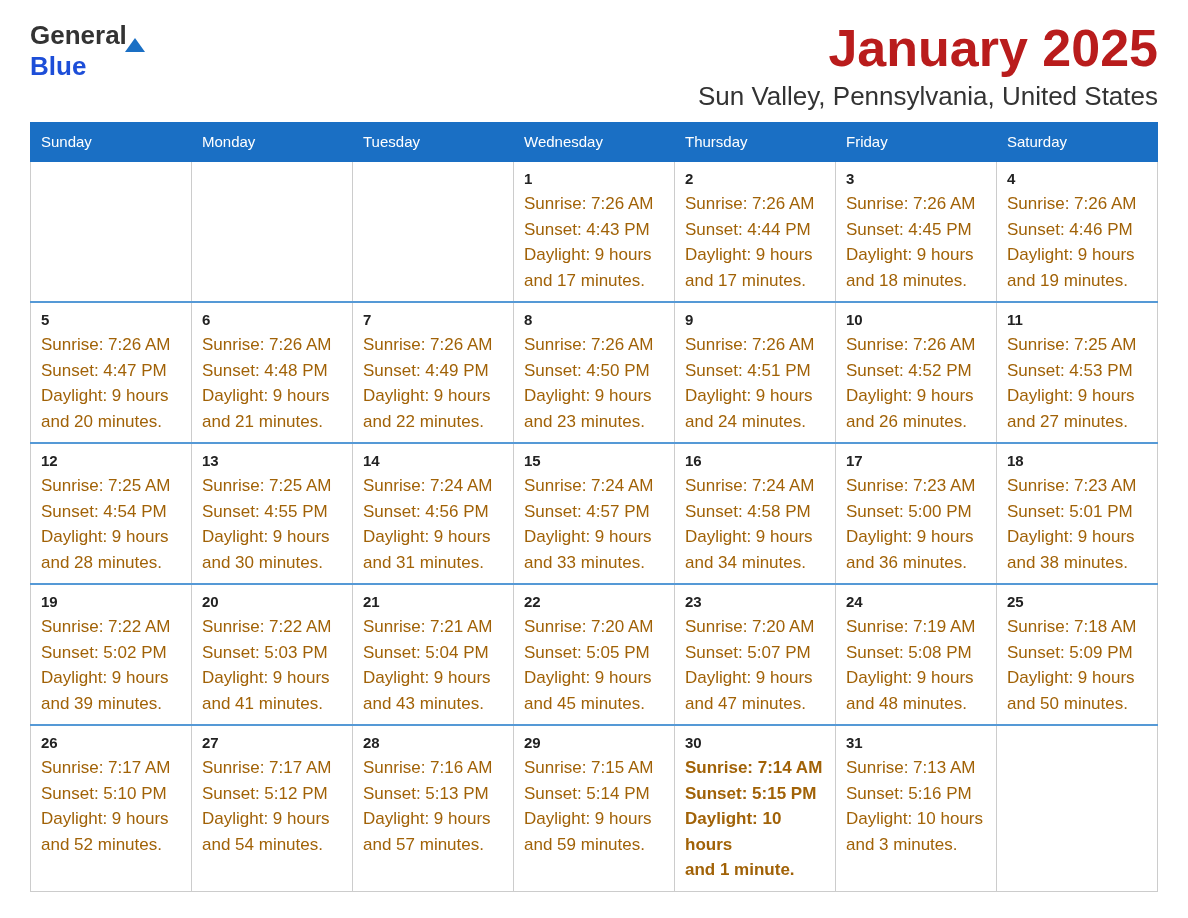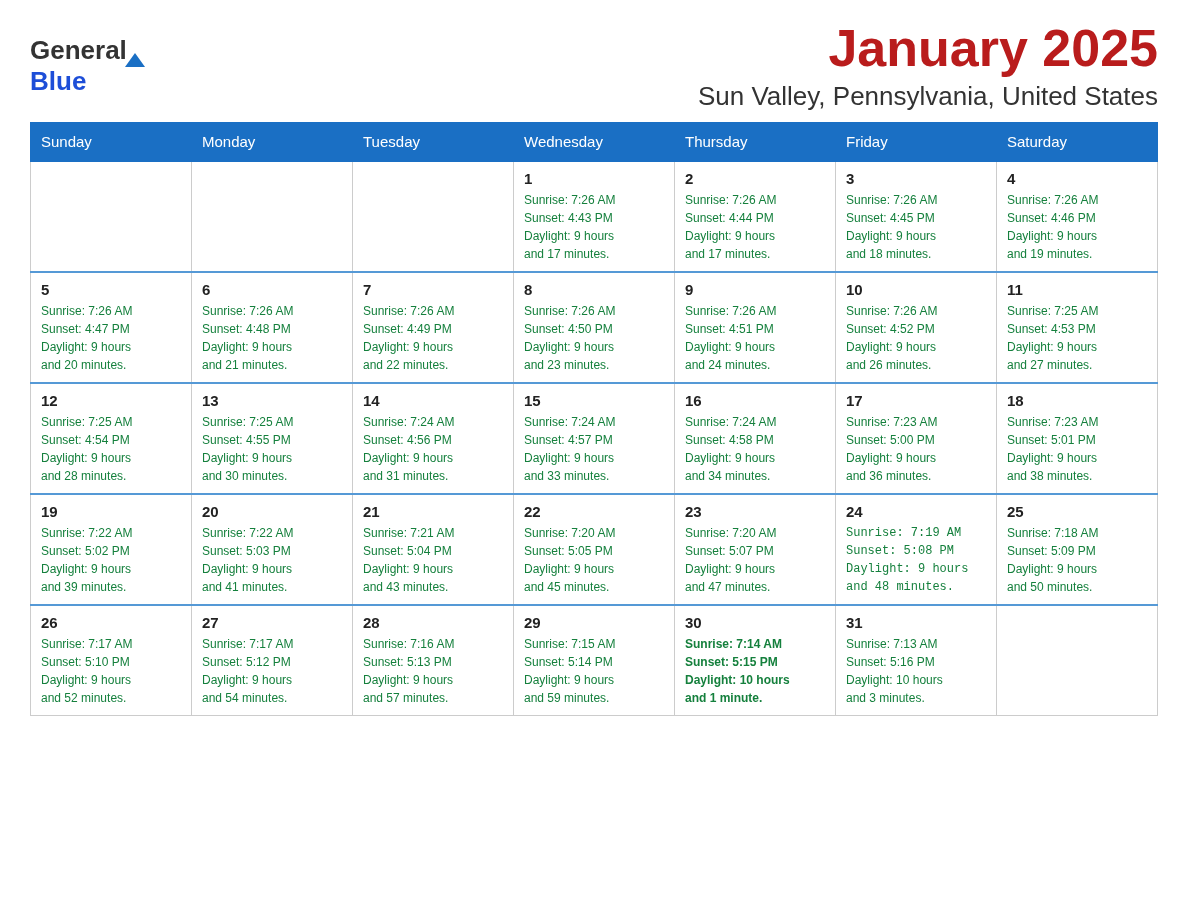--- a/index.html
+++ b/index.html
@@ -7,21 +7,21 @@
       font-family: Arial, sans-serif;
       background: #fff;
       color: #222;
       width: 1188px;
       min-height: 918px;
       padding: 20px 30px;
     }
     .header {
       display: flex;
       justify-content: space-between;
-      align-items: center;
+      align-items: flex-start;
       margin-bottom: 10px;
     }
     .title-section {
       text-align: right;
     }
     .main-title {
       font-size: 52px;
       font-weight: bold;
       color: #b91c1c;
       line-height: 1.1;
@@ -61,22 +61,22 @@
     .calendar tbody tr td {
       border-top: 2px solid #5599d6;
     }
     .day-number {
       font-size: 15px;
       font-weight: bold;
       color: #222;
       margin-bottom: 4px;
     }
     .day-info {
-      font-size: 12px;
-      color: #15803d;
+      font-size: 17px;
+      color: #a16207;
       line-height: 1.5;
     }
     .empty-cell {
       background: #fff;
     }
     
     .logo-container {
       display: flex;
       align-items: center;
     }
@@ -293,21 +293,21 @@
         </td>
         <td>
           <div class="day-number">23</div>
           <div class="day-info" style="white-space: pre-line;">Sunrise: 7:20 AM
 Sunset: 5:07 PM
 Daylight: 9 hours
 and 47 minutes.</div>
         </td>
         <td>
           <div class="day-number">24</div>
-          <div class="day-info" style="white-space: pre-line; font-family: Liberation Mono, monospace;">Sunrise: 7:19 AM
+          <div class="day-info" style="white-space: pre-line;">Sunrise: 7:19 AM
 Sunset: 5:08 PM
 Daylight: 9 hours
 and 48 minutes.</div>
         </td>
         <td>
           <div class="day-number">25</div>
           <div class="day-info" style="white-space: pre-line;">Sunrise: 7:18 AM
 Sunset: 5:09 PM
 Daylight: 9 hours
 and 50 minutes.</div>

